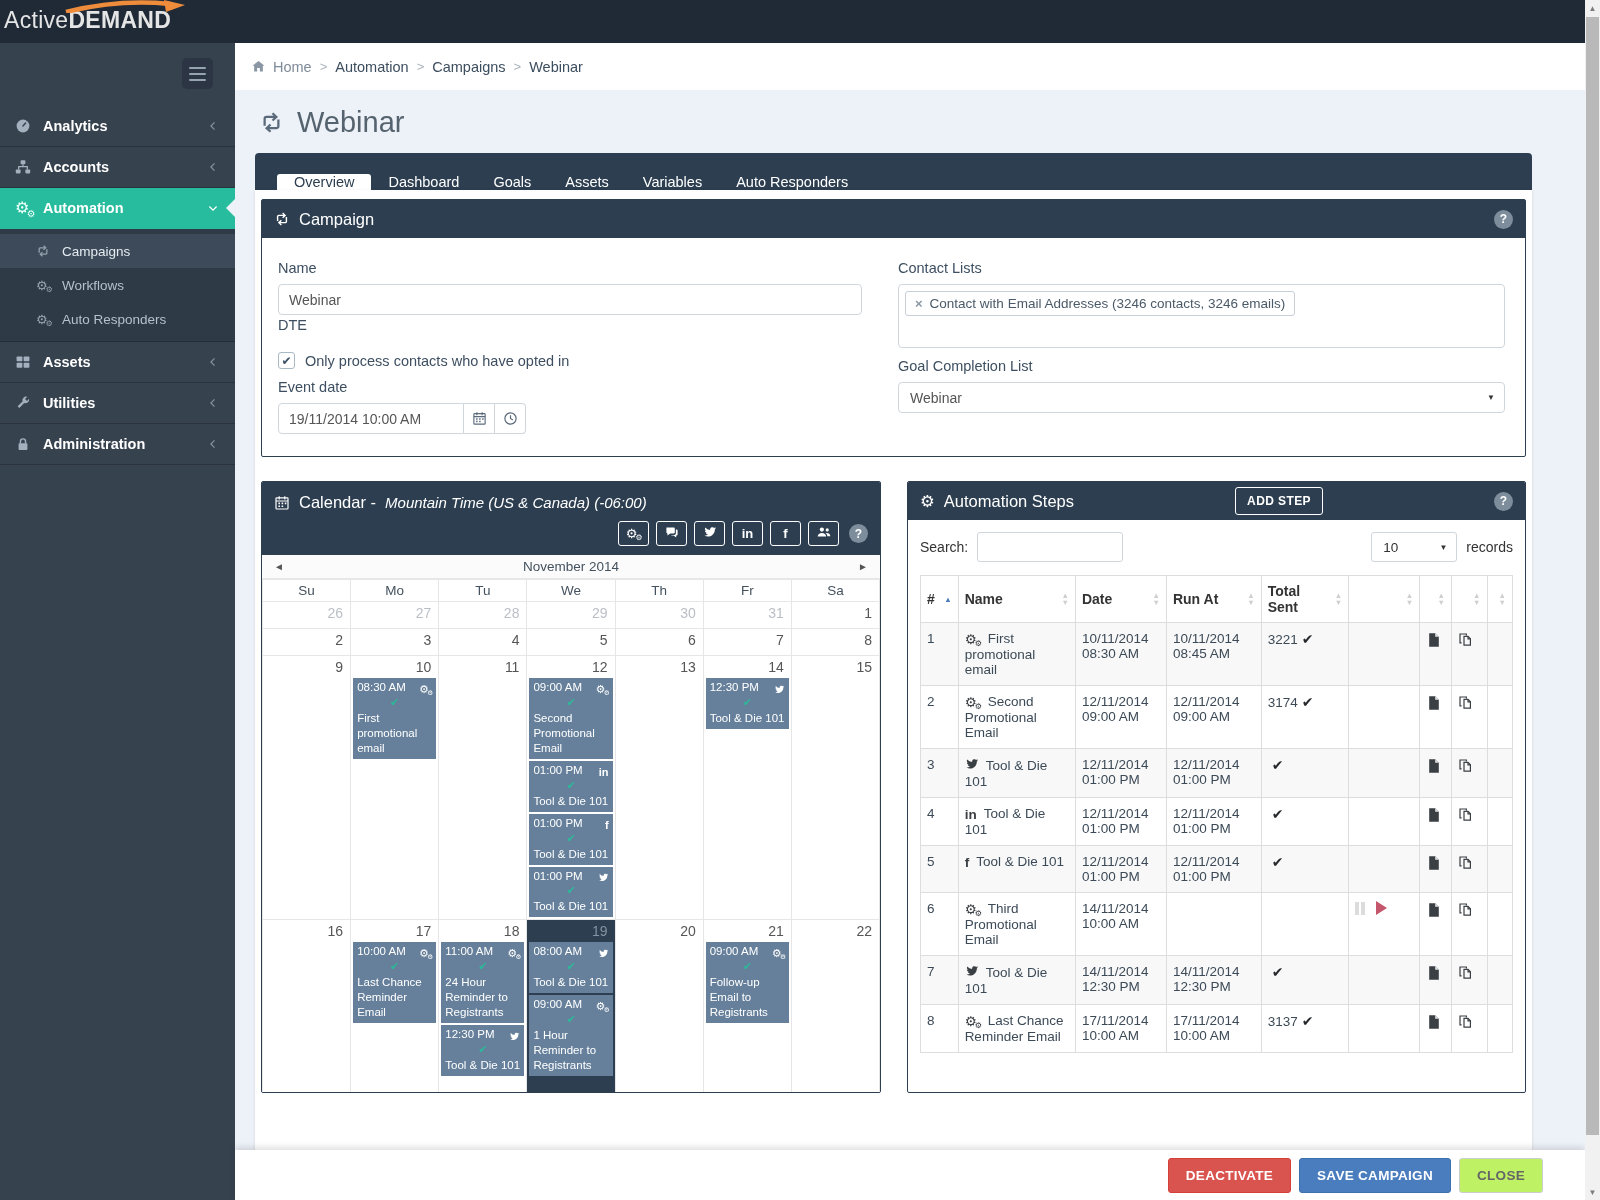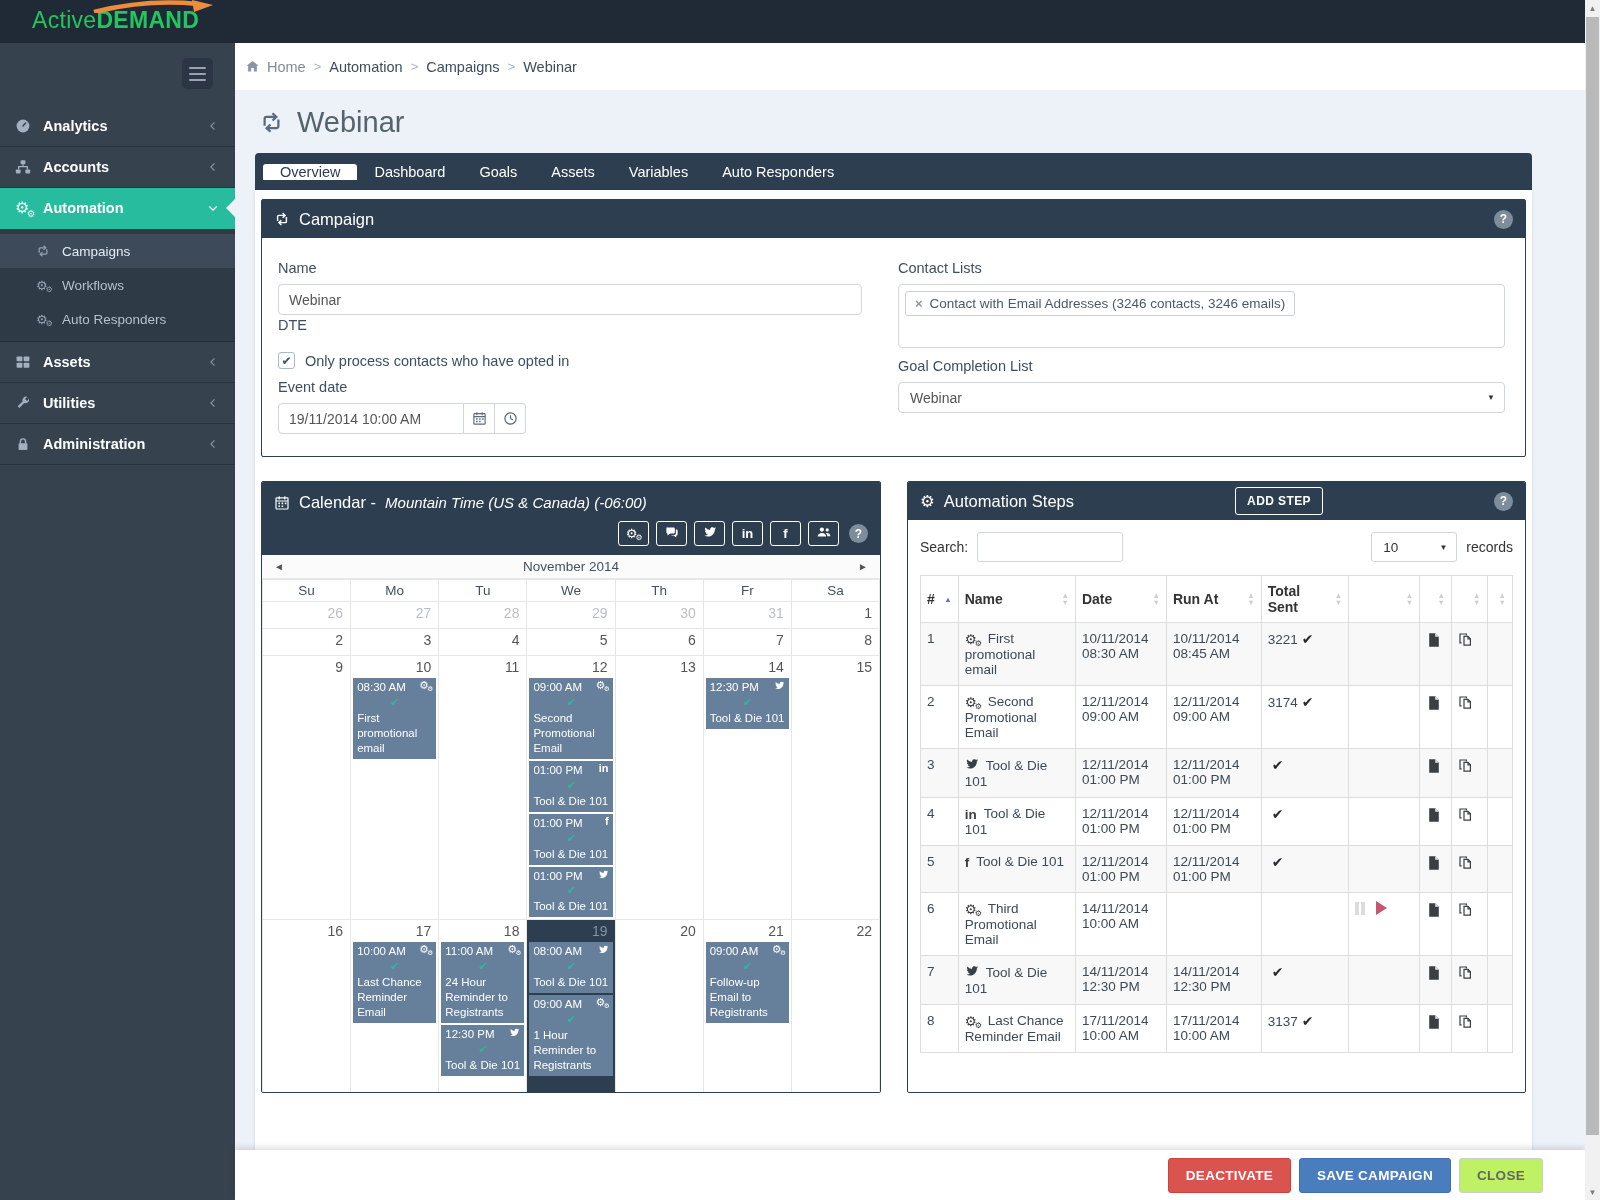--- a/index.html
+++ b/index.html
@@ -1,21 +1,21 @@
 <!DOCTYPE html>
 <html><head>
 <meta charset="utf-8">
 <style>
   *{box-sizing:border-box;margin:0;padding:0}
   html,body{width:1600px;height:1200px;overflow:hidden}
   body{position:relative;background:#edf1f8;font-family:"Liberation Sans","DejaVu Sans",sans-serif;}
 
   
   #navbar{position:absolute;left:0;top:0;width:1585px;height:43px;background:#1f2a36;z-index:6}
-  .logo{position:relative;display:inline-block;margin:8px 0 0 32px;font-size:23px;color:#22c55e;letter-spacing:.3px;line-height:24px}
+  .logo{position:relative;display:inline-block;margin:8px 0 0 4px;font-size:23px;color:#e5e5e5;letter-spacing:.3px;line-height:24px}
   .logo .lt{font-weight:400}
   .logo .bd{font-weight:700}
   .logo svg.arrow{position:absolute;left:60px;top:-8px;width:122px;height:13px}
 
   
   #scrollbar{position:absolute;right:0;top:0;width:15px;height:1200px;background:#f1f1f2;z-index:20}
   .sb-btn{position:absolute;left:0;width:15px;height:16px;display:flex;align-items:center;justify-content:center;font-size:8px;color:#7b7b7b;background:#f1f1f2}
   .sb-up{top:0}.sb-dn{bottom:0}
   .sb-thumb{position:absolute;left:1px;top:17px;width:13px;height:1118px;background:#b9b9b9}
 
@@ -41,33 +41,33 @@
   .sub-item.active{background:#3d4a59;color:#e4ebf1}
 
   
   .gears{position:relative;display:inline-block;width:1.2em;height:1em;line-height:1}
   .gears .g1{font-size:1em;line-height:1}
   .gears .g2{position:absolute;font-size:.6em;right:-.15em;bottom:-.25em;line-height:1}
   .txt-icon{font-weight:700;font-size:1em;line-height:1}
 
   
   #content{position:absolute;left:235px;top:43px;width:1350px;height:1157px}
-  #breadcrumb-bar{height:47px;background:#fff;display:flex;align-items:center;padding-left:10px;font-size:14.5px;color:#3c4d5e}
+  #breadcrumb-bar{height:47px;background:#fff;display:flex;align-items:center;padding-left:16px;font-size:14.5px;color:#3c4d5e}
   #breadcrumb-bar .home-ic{color:#8a96a3;margin-right:7px;display:inline-flex}
   #breadcrumb-bar .home-ic svg{width:15px;height:15px}
   .crumb{cursor:pointer}
   .crumb.first{color:#7e8b98}
   .crumb-sep{color:#aab3bc;margin:0 8px;font-size:13px}
 
   .page-head{display:flex;align-items:center;gap:13px;margin:16px 0 14px 24px}
   .page-head .ic-wrap{color:#5a6a7a;display:inline-flex}
   .page-head .ic-wrap svg{width:25px;height:25px}
   #page-title{font-size:29px;color:#55636f;font-weight:400}
 
-  #tabs{margin-left:20px;width:1277px;height:37px;background:#2c3e50;border-radius:4px 4px 0 0;display:flex;align-items:center;padding-left:8px}
+  #tabs{margin-left:20px;width:1277px;height:37px;background:#2c3e50;border-radius:4px 4px 0 0;display:flex;align-items:flex-end;padding-left:22px}
   .tab{padding:0 17px;display:flex;align-items:center;color:#fff;font-size:14.5px;cursor:pointer}
   .tab.active{background:#fff;color:#2c3e50;border-radius:3px 3px 0 0}
 
   #tab-content{margin-left:20px;width:1277px;height:965px;background:#fff;padding:9px 6px 0;position:relative;box-shadow:0 1px 3px rgba(0,0,0,.12)}
 
   .panel{border:1px solid #2c3e50;border-radius:2px;background:#fff}
   .panel-hd{background:#2c3e50;color:#fff;display:flex;align-items:center;padding:0 12px;height:38px;font-size:16.5px}
   .panel-hd .ic-wrap{margin-right:9px;display:inline-flex;color:#fff}
   .panel-hd .ic-wrap svg{width:16px;height:16px}
   .qcircle{width:19px;height:19px;border-radius:50%;background:#7d8d9c;color:#fff;font-size:12px;font-weight:700;display:flex;align-items:center;justify-content:center;cursor:pointer;flex:none}
@@ -113,21 +113,21 @@
   table.cal{width:100%;border-collapse:collapse;table-layout:fixed;background:#fff}
   .cal th{border:1px solid #e6e6e6;font-size:13.5px;color:#44525f;font-weight:400;height:22px}
   .cal td{border:1px solid #e6e6e6;vertical-align:top;padding:0;height:27px}
   tr.wk-tall>td{height:252px}
   tr.wk-last>td{height:220px}
   .dnum{text-align:right;padding:3px 7px 1px;font-size:14px;color:#555}
   td.muted .dnum{color:#babfc6}
   td.today{background:#2c3e50}
   td.today .dnum{color:#8493a2}
   .evt{margin:2px;background:#66809b;color:#fff;padding:2px 4px 3px;font-size:11.5px;line-height:1.3;cursor:pointer}
-  .evt-top{display:flex;justify-content:space-between;align-items:flex-start}
+  .evt-top{display:flex;justify-content:space-between;align-items:flex-end}
   .evt-top .ic-wrap{display:inline-flex;color:#fff;font-size:11px}
   .evt-top .ic-wrap svg{width:11px;height:11px}
   .evt-chk{text-align:center;color:#2cb899;font-size:11px;height:15px}
   .evt-title{margin-top:1px}
 
   
   .addstep{margin-left:auto;margin-right:10px;border:1px solid #fff;background:transparent;color:#fff;font-weight:700;font-size:12px;padding:6px 11px;border-radius:3px;letter-spacing:.4px;cursor:pointer;font-family:inherit}
   .steps-body{padding:12px 12px 0}
   .search-row{display:flex;align-items:center;font-size:14px;color:#333}
   .search-row input{width:146px;height:30px;border:1px solid #cfd6dc;border-radius:3px;margin-left:9px;padding:0 8px;font-family:inherit;font-size:13.5px;outline:none}

